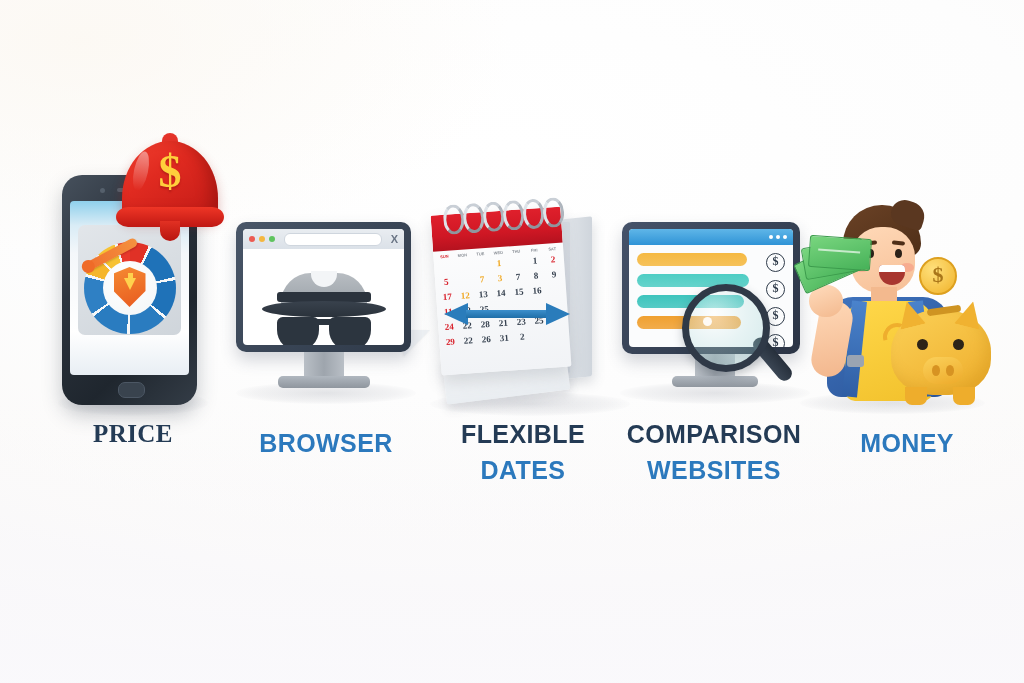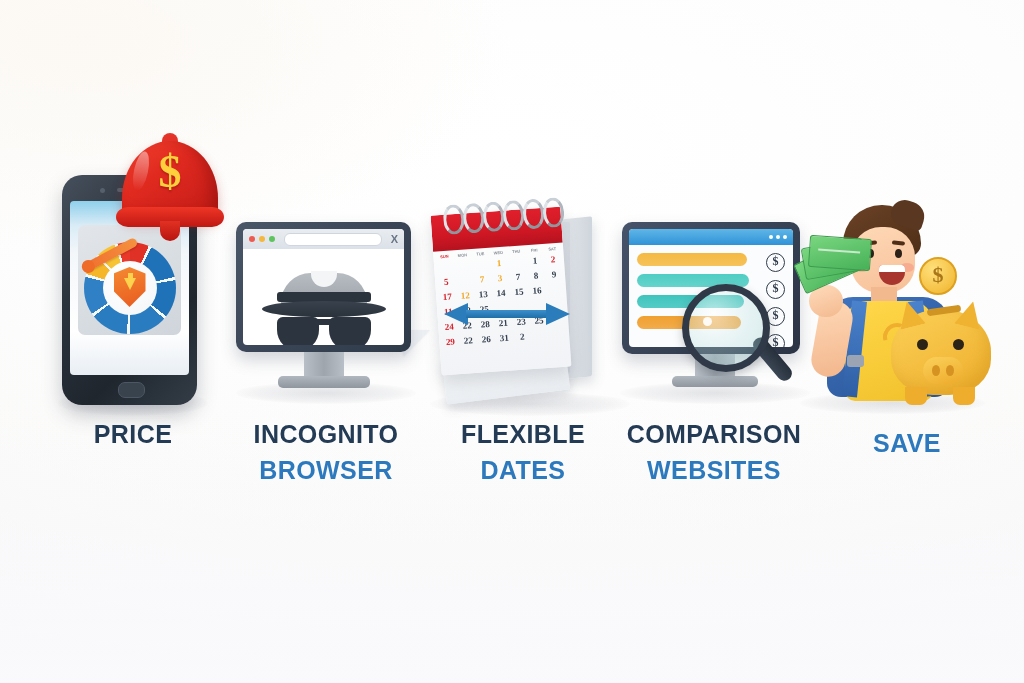--- a/index.html
+++ b/index.html
@@ -596,34 +596,33 @@
         <div class="sv snout">
           <div class="sv nostril l"></div>
           <div class="sv nostril r"></div>
         </div>
         <div class="sv p-leg l"></div>
         <div class="sv p-leg r"></div>
       </div>
     </div>
 
     <div class="labels">
-      <div class="label" style="left:40px;width:186px;">
+      <div class="label" style="left:40px;width:186px;font-family:Liberation Serif, serif;">
         <span class="l1">PRICE</span>
       </div>
       <div class="label" style="left:228px;width:196px;">
-        <span class="l1">INCOGNITO</span>
         <span class="l2">BROWSER</span>
       </div>
       <div class="label" style="left:616px;width:196px;">
         <span class="l1">COMPARISON</span>
         <span class="l2">WEBSITES</span>
       </div>
       <div class="label" style="left:428px;width:190px;">
         <span class="l1">FLEXIBLE</span>
         <span class="l2">DATES</span>
       </div>
       <div class="label" style="left:818px;width:178px;">
-        <span class="l2">SAVE</span>
+        <span class="l2">MONEY</span>
       </div>
     </div>
 
   </div>
 </div>
 
 </body></html>

